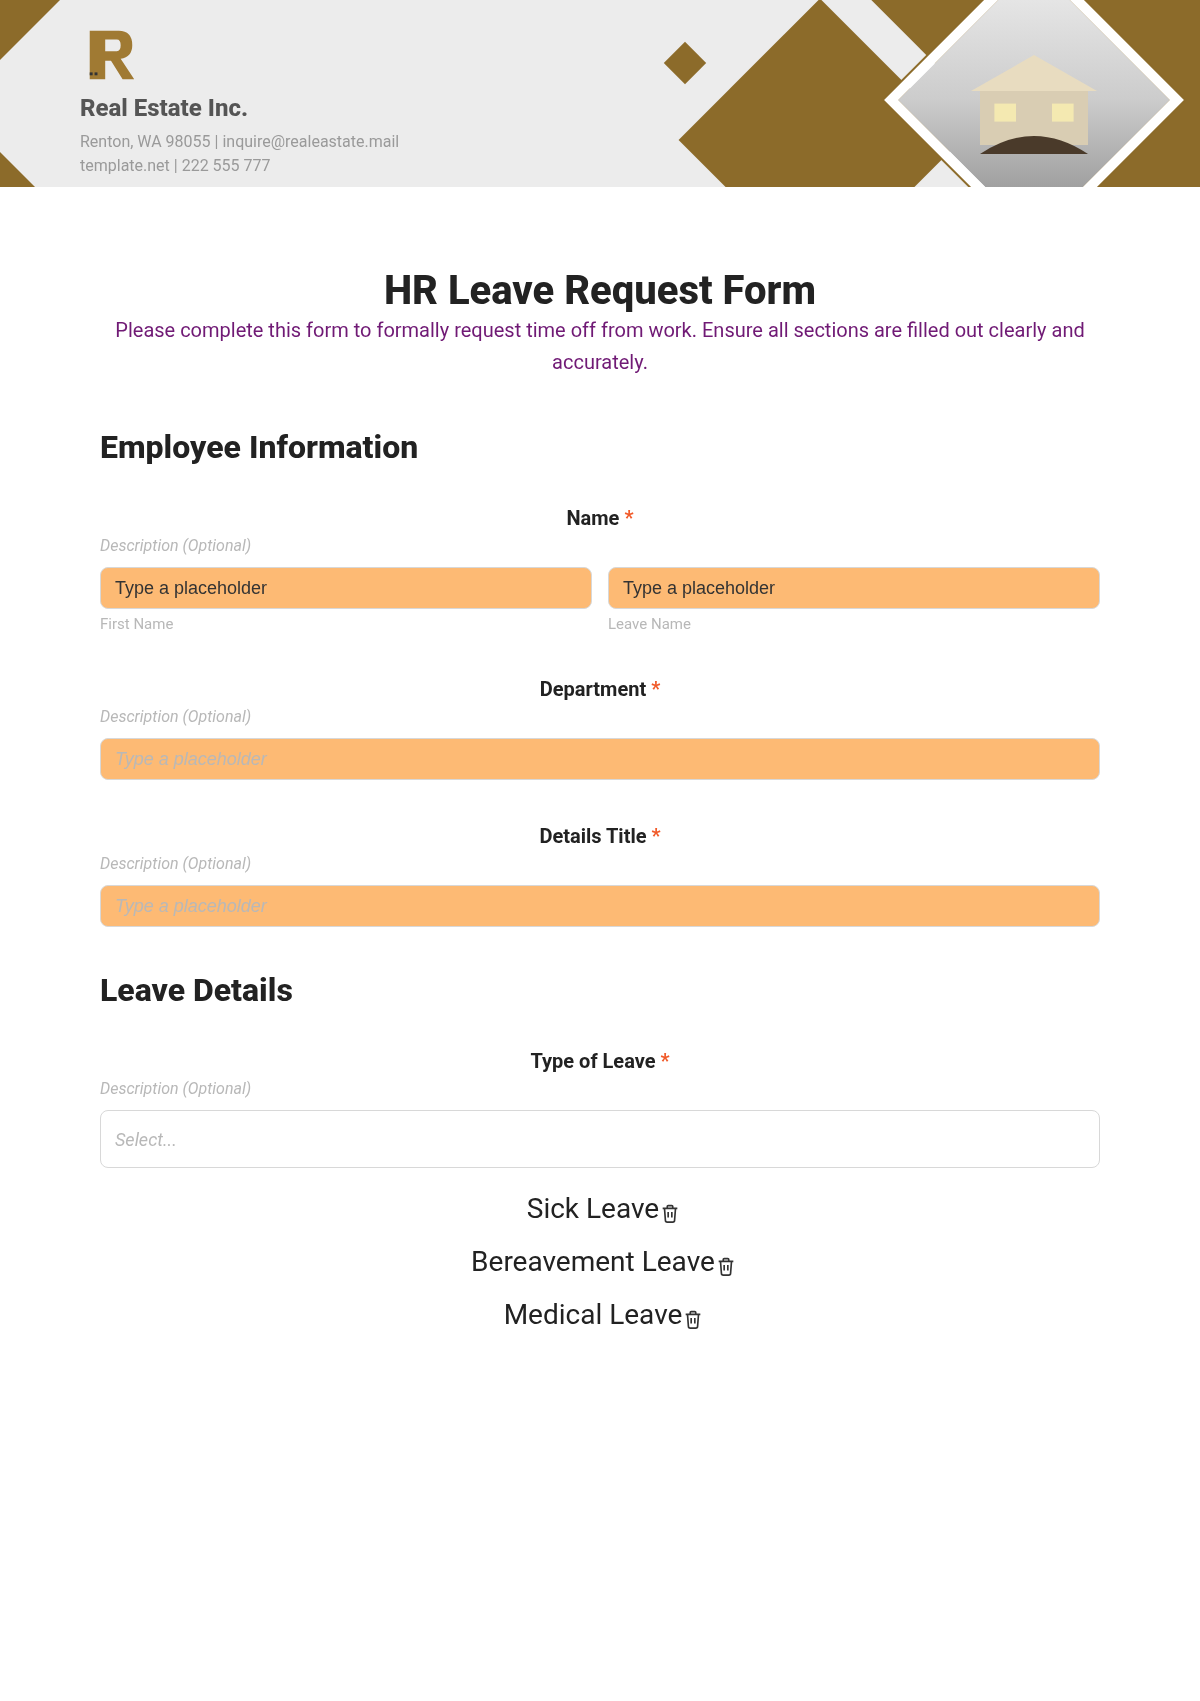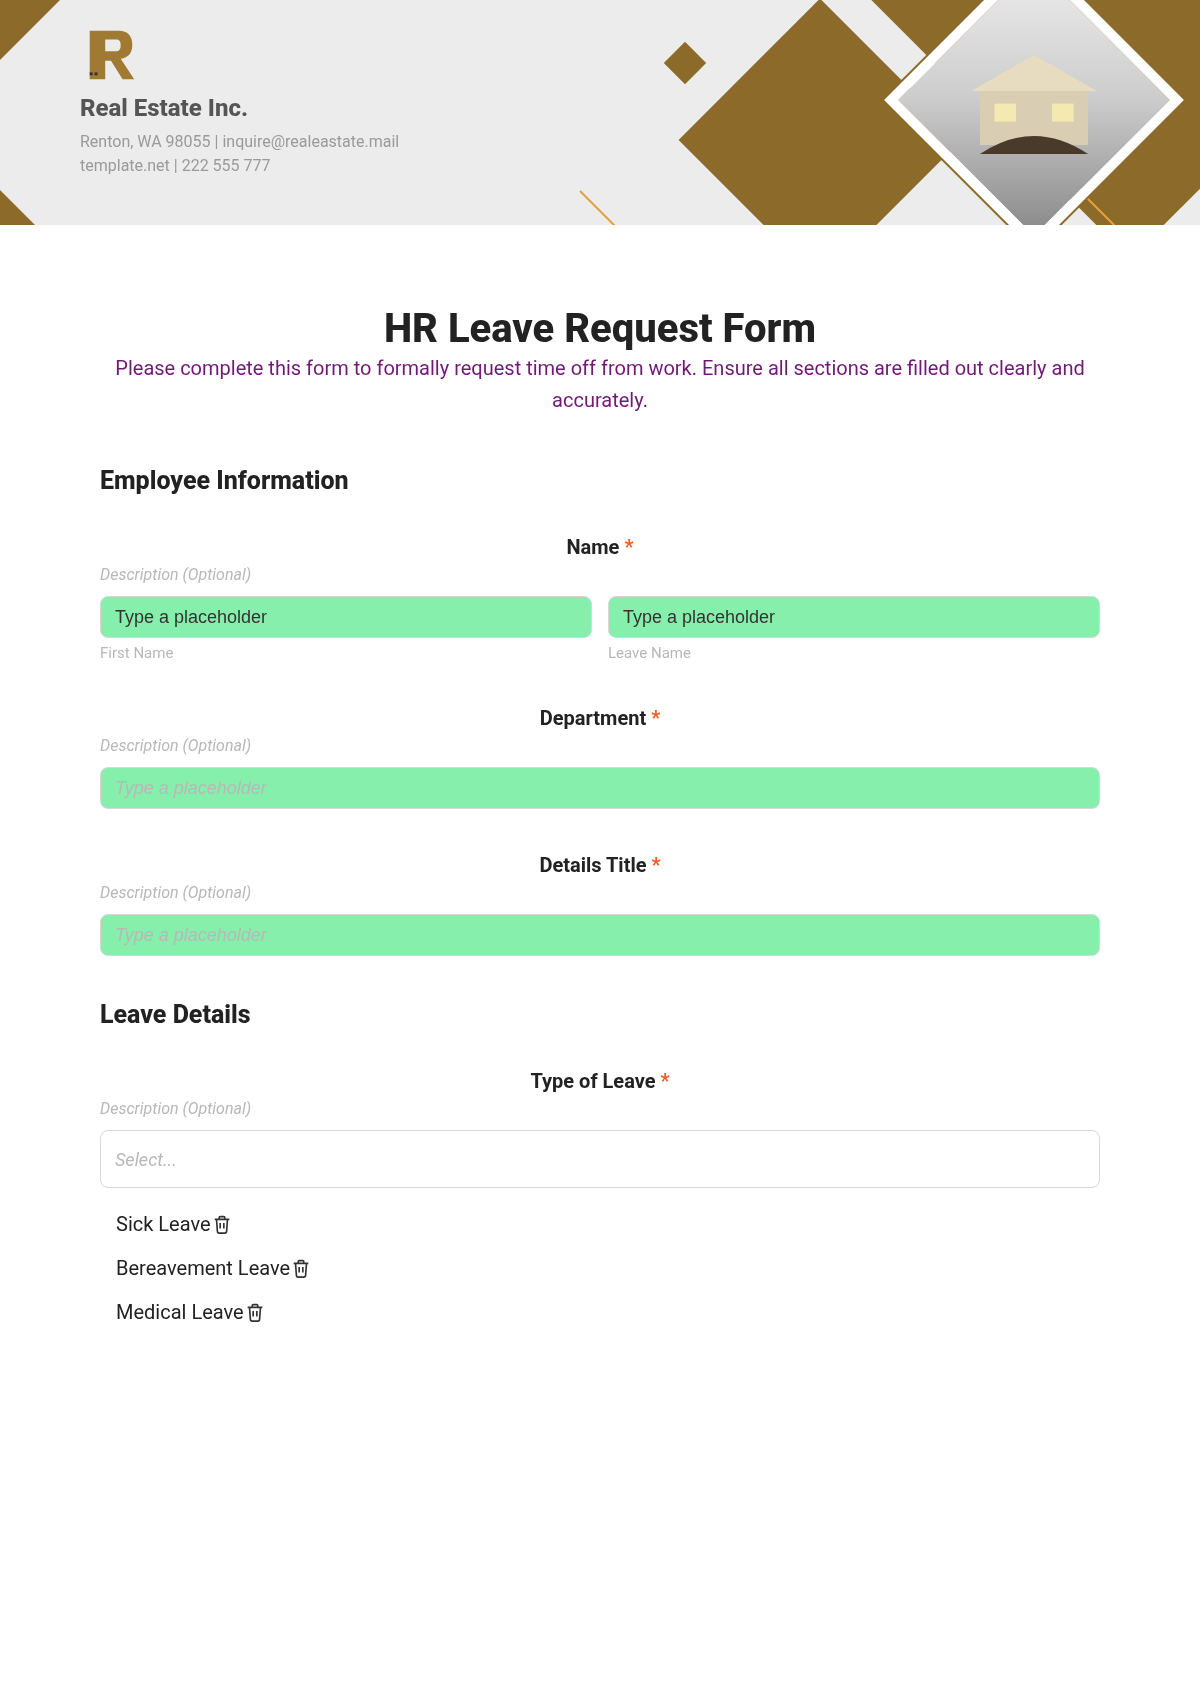--- a/index.html
+++ b/index.html
@@ -4,21 +4,21 @@
 <style>
   * { box-sizing: border-box; margin: 0; padding: 0; }
   body {
     font-family: -apple-system, BlinkMacSystemFont, "Segoe UI", Roboto, Helvetica, Arial, sans-serif;
     background: #fff;
     color: #222;
     width: 1200px;
   }
   .header {
     position: relative;
-    height: 225px;
+    height: 187px;
     background: #ececec;
     overflow: hidden;
   }
   .header .tri-top-left {
     position: absolute;
     top: 0; left: 0;
     width: 0; height: 0;
     border-top: 60px solid #8c6b2a;
     border-right: 60px solid transparent;
   }
@@ -126,21 +126,21 @@
     color: #222;
   }
   .page-desc {
     text-align: center;
     font-size: 20px;
     color: #701a75;
     line-height: 1.6;
     margin-bottom: 50px;
   }
   .section-title {
-    font-size: 25px;
+    font-size: 32px;
     font-weight: 800;
     color: #222;
     margin-bottom: 40px;
   }
   .field { margin-bottom: 44px; }
   .field-label {
     font-size: 20px;
     font-weight: 700;
     color: #222;
     margin-bottom: 6px;
@@ -156,21 +156,21 @@
   .row { display: flex; gap: 16px; }
   .col { flex: 1; }
   .input {
     width: 100%;
     height: 42px;
     border: 1px solid #d8d8d8;
     border-radius: 8px;
     padding: 0 14px;
     font-size: 18px;
     color: #333;
-    background: #86efac;
+    background: #fdba74;
   }
   .input::placeholder { color: #b8b8b8; font-style: italic; }
   .input.filled { color: #333; font-style: normal; }
   .sublabel {
     font-size: 15px;
     color: #b8b8b8;
     margin-top: 6px;
   }
   .select-box {
     width: 100%;
@@ -181,24 +181,24 @@
     font-size: 18px;
     color: #b8b8b8;
     font-style: italic;
     display: flex;
     align-items: center;
     background: #fff;
   }
   .options { margin-top: 14px; }
   .option {
     display: flex;
-    justify-content: flex-start;
+    justify-content: center;
     align-items: center;
     padding: 10px 8px 10px 16px;
-    font-size: 20px;
+    font-size: 28px;
     color: #222;
   }
   .trash-icon {
     width: 22px; height: 22px;
     color: #333;
   }
 </style>
 </head>
 <body>
 

